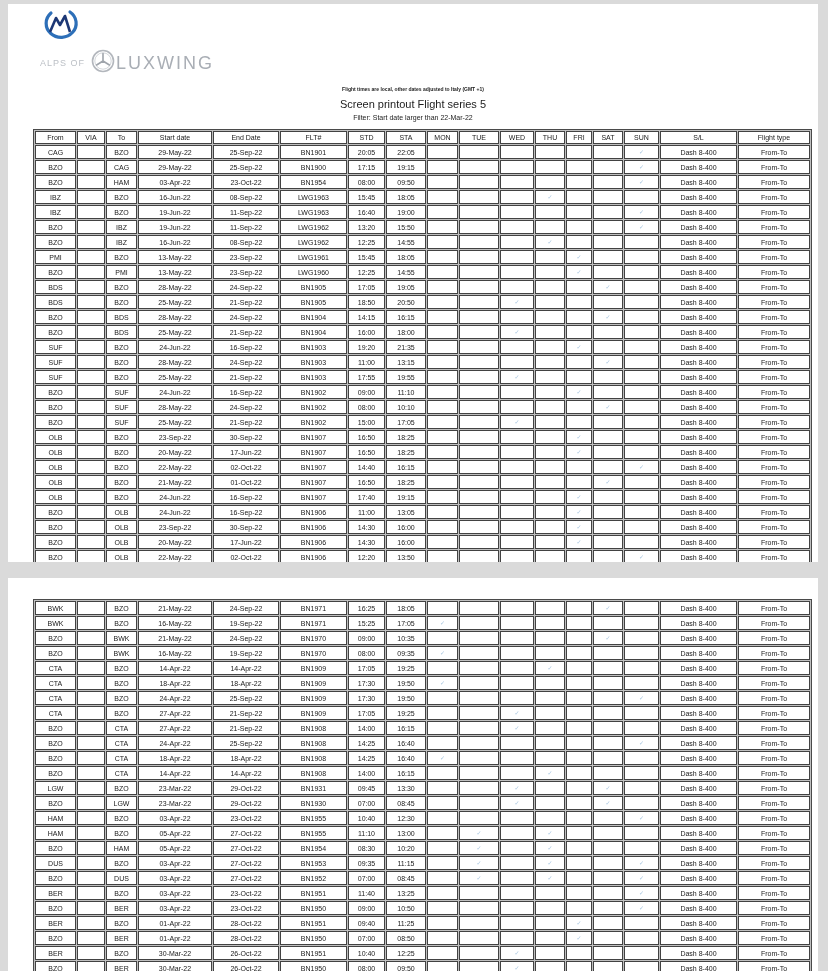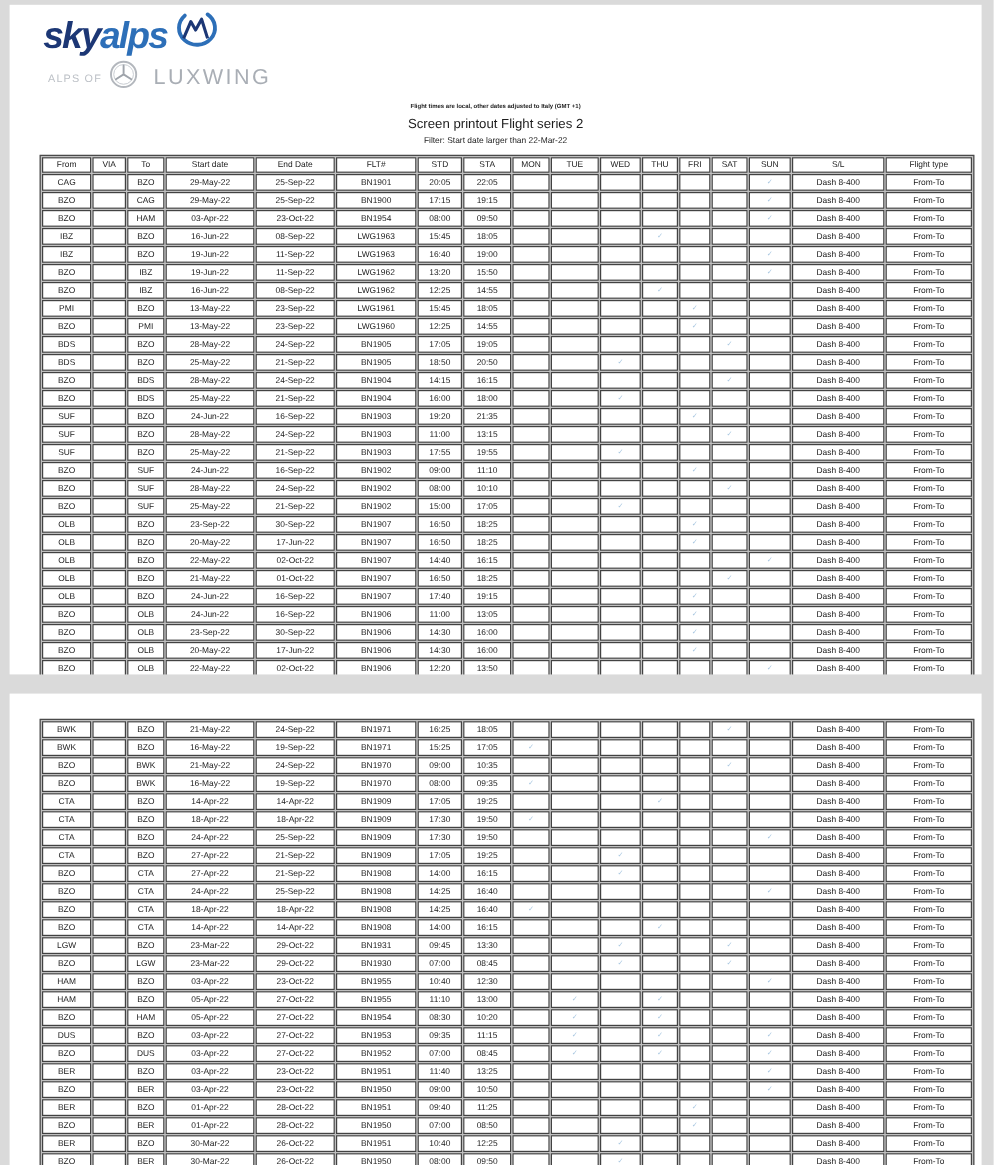--- a/index.html
+++ b/index.html
@@ -14,21 +14,21 @@
 
   
   .logo { position:absolute; left:28px; top:8px; width:220px; }
   .logo-row1 { display:flex; align-items:center; }
   .brand { font-style:italic; font-weight:bold; font-size:31px; letter-spacing:-1.5px; line-height:34px; }
   .brand .sky { color:#1c3775; }
   .brand .alps { color:#2d6fb8; }
   .mountain-badge { margin-left:5px; margin-top:-4px; }
   .logo-row2 { display:flex; align-items:center; margin-top:2px; margin-left:4px; }
   .agent-of { color:#bcc0c6; font-size:9px; letter-spacing:1px; margin-right:5px; }
-  .luxwing-word { color:#a9aeb5; font-size:18px; letter-spacing:2px; font-weight:400; margin-left:12px; }
+  .luxwing-word { color:#a9aeb5; font-size:18px; letter-spacing:2px; font-weight:400; margin-left:0; }
 
   
   .company { position:absolute; left:480px; top:16px; color:#1c1c1c; }
   .company-name { font-weight:bold; font-size:8px; margin-bottom:2px; }
   .company-line { font-size:6px; line-height:7.5px; }
 
   .notice { position:absolute; top:82px; left:0; width:100%; text-align:center;
             font-size:5px; font-weight:bold; color:#1c1c1c; }
   .doc-title { position:absolute; top:94px; left:0; width:100%; text-align:center;
                font-size:11px; color:#1c1c1c; }
@@ -53,21 +53,20 @@
 </style>
 </head>
 <body>
 
 <div>
 
   <div class="page page1">
 
     <div class="logo">
       <div class="logo-row1">
-        <span class="brand"><span class="sky">sky</span><span class="alps">alps</span></span>
         <span class="mountain-badge">
           <svg width="38" height="34" viewBox="0 0 38 34">
             <path d="M10 5 A 15 14 0 1 0 29 4" fill="none" stroke="#2d6fb8" stroke-width="3.2" stroke-linecap="round"></path>
             <path d="M9 24 L15 10 L19 17 L24 8 L29 24" fill="none" stroke="#1c3775" stroke-width="2.6" stroke-linejoin="round"></path>
           </svg>
         </span>
       </div>
       <div class="logo-row2">
         <span class="agent-of">ALPS OF</span>
         <span>
@@ -76,21 +75,21 @@
             <circle cx="13" cy="13" r="8.2" fill="none" stroke="#c6cacf" stroke-width="0.8"></circle>
             <path d="M13 13 L13 5.5 M13 13 L6.6 17 M13 13 L19.4 17" fill="none" stroke="#9fa4ab" stroke-width="1.6" stroke-linecap="round"></path>
           </svg>
         </span>
         <span class="luxwing-word">LUXWING</span>
       </div>
     </div>
 
 
     <div class="notice">Flight times are local, other dates adjusted to Italy (GMT +1)</div>
-    <div class="doc-title">Screen printout Flight series 2</div>
+    <div class="doc-title">Screen printout Flight series 5</div>
     <div class="doc-filter">Filter: Start date larger than 22-Mar-22</div>
 
     <table class="flights" id="table1">
       <colgroup id="cols1">
           <col style="width: 41px;">
           <col style="width: 28px;">
           <col style="width: 31px;">
           <col style="width: 74px;">
           <col style="width: 66px;">
           <col style="width: 67px;">

